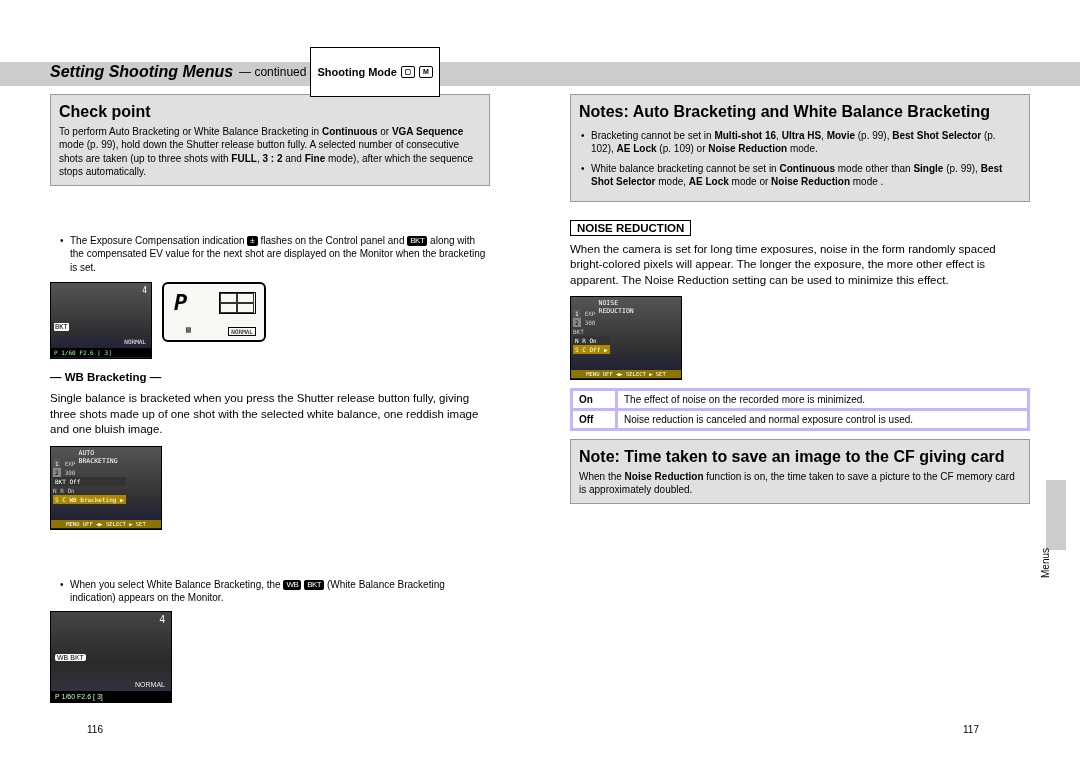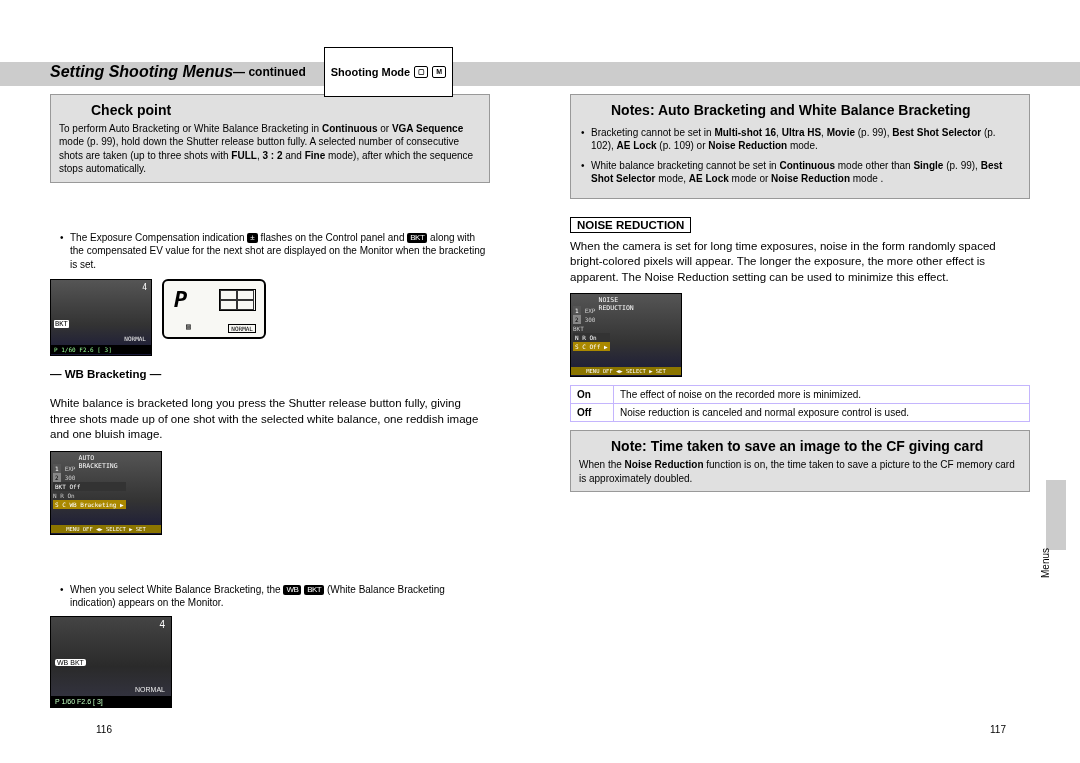--- a/index.html
+++ b/index.html
@@ -42,25 +42,26 @@
     z-index: 1;
     display: flex;
     align-items: center;
     height: 24px;
     margin-bottom: 10px;
   }
   .header-title {
     font-size: 16px;
     font-weight: bold;
     font-style: italic;
+    margin-right: 6px;
   }
   .header-sub {
     font-size: 12px;
-    font-weight: bold;
-    margin-right: 18px;
+    font-weight: normal;
+    margin-right: 4px;
   }
   .mode-box {
     border: 1px solid #000;
     background: #fff;
     padding: 18px 6px;
     font-size: 11px;
     font-weight: bold;
     display: inline-flex;
     align-items: center;
     gap: 4px;
@@ -79,23 +80,22 @@
   .gray-box {
     background: #e0e0e0;
     border: 1px solid #999;
     padding: 6px 8px;
     margin: 8px 0;
     font-size: 10px;
     line-height: 1.35;
   }
   .gray-box-title {
     font-weight: bold;
-    font-size: 14px;
+    font-size: 16px;
     margin-bottom: 2px;
-    margin-left: 32px;
   }
   .bullet-note {
     font-size: 10px;
     line-height: 1.35;
     margin: 6px 0;
     padding-left: 12px;
     position: relative;
   }
   .bullet-note::before {
     content: "•";
@@ -105,21 +105,21 @@
   .indent-bullet {
     padding-left: 20px;
     margin-top: 48px;
   }
   .indent-bullet::before {
     left: 10px;
   }
   .section-label {
     font-weight: bold;
     font-size: 11.5px;
-    margin: 12px 0 16px 0;
+    margin: 12px 0 8px 0;
   }
   .section-box {
     border: 1px solid #000;
     padding: 1px 6px;
     font-weight: bold;
     font-size: 11.5px;
     display: inline-block;
     margin: 2px 0 4px 0;
   }
   .body-text {
@@ -263,21 +263,21 @@
     padding: 0 4px;
     gap: 6px;
   }
   .opt-table {
     border-collapse: collapse;
     width: 100%;
     margin: 8px 0;
     font-size: 10px;
   }
   .opt-table td {
-    border: 1px solid #c4b5fd;
+    border: 3px solid #c4b5fd;
     padding: 3px 6px;
     vertical-align: top;
   }
   .opt-table td:first-child {
     font-weight: bold;
     width: 30px;
   }
   .right-tab {
     position: absolute;
     right: 14px;
@@ -292,22 +292,22 @@
     top: 548px;
     transform: rotate(-90deg);
     transform-origin: right top;
     font-size: 10px;
   }
   .page-num {
     position: absolute;
     bottom: 28px;
     font-size: 10px;
   }
-  .page-num-left { left: 96px; }
-  .page-num-right { right: 74px; }
+  .page-num-left { left: 87px; }
+  .page-num-right { right: 101px; }
   .inline-icon {
     display: inline-block;
     background: #000;
     color: #fff;
     font-size: 8px;
     padding: 0 3px;
     border-radius: 2px;
     vertical-align: middle;
     line-height: 10px;
   }
@@ -358,21 +358,21 @@
             <div></div>
             <div></div>
             <div></div>
             <div></div>
           </div>
         <div class="lcd-normal">NORMAL</div>
       </div>
     </div>
 
     <div class="section-label">— WB Bracketing —</div>
-    <div class="body-text">White balance is bracketed long you press the Shutter release button fully, giving three shots made up of one shot with the selected white balance, one reddish image and one bluish image.</div>
+    <div class="body-text">Single balance is bracketed when you press the Shutter release button fully, giving three shots made up of one shot with the selected white balance, one reddish image and one bluish image.</div>
 
     <div class="monitor-img" style="width:110px;height:82px">
       <div class="monitor-text-top">AUTO BRACKETING</div>
       <div class="monitor-left-labels">
         <div style="display:flex;gap:4px">
             <span style="background:#555;color:#fff;padding:0 2px">1</span>
             <span>EXP</span>
           </div>
         <div style="display:flex;gap:4px">
             <span style="background:#888;color:#000;padding:0 2px">2</span>

